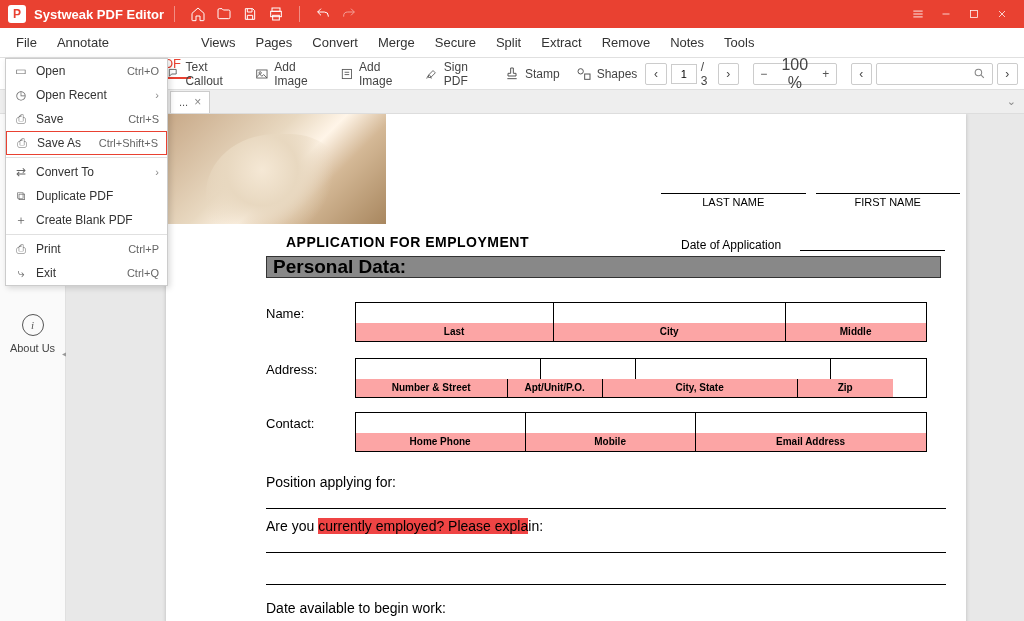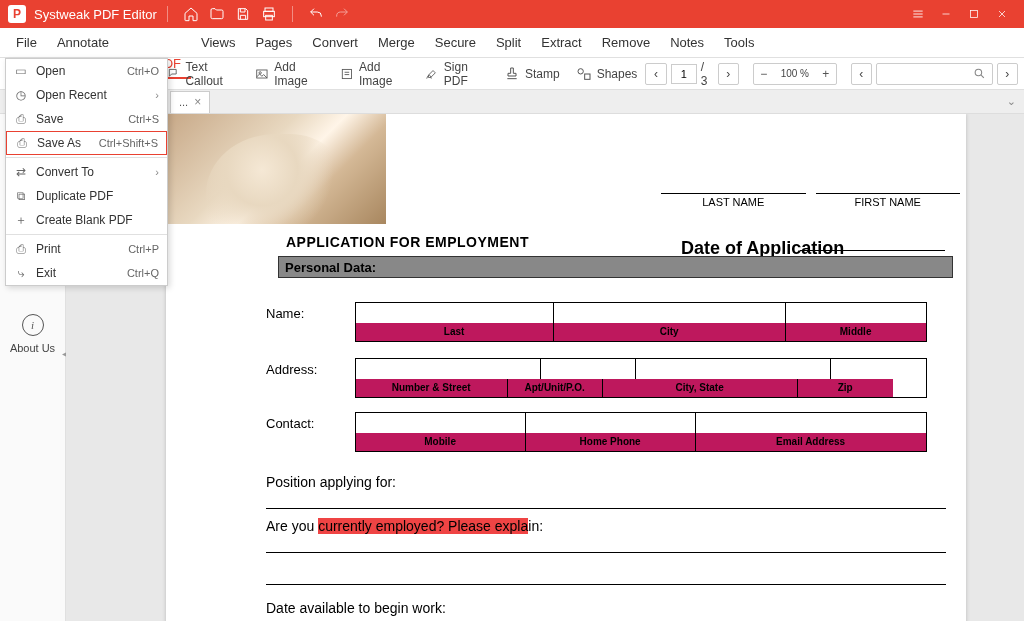--- a/index.html
+++ b/index.html
@@ -1,21 +1,21 @@
 <!DOCTYPE html>
 <html><head>
 <meta charset="utf-8">
 <style>
 * { margin: 0; padding: 0; box-sizing: border-box; font-family: 'Segoe UI', Arial, sans-serif; }
 body { width: 1024px; height: 621px; overflow: hidden; background: #f5f5f5; position: relative; }
 
 
 .titlebar { height: 28px; background: #e94131; display: flex; align-items: center; color: white; font-size: 13px; padding: 0 8px; }
 .titlebar .logo { width: 18px; height: 18px; background: white; border-radius: 3px; display: flex; align-items: center; justify-content: center; color: #e94131; font-weight: bold; font-size: 12px; margin-right: 8px; }
-.titlebar .title { font-weight: 400; }
+.titlebar .title { font-weight: 700; }
 .titlebar .sep { width: 1px; height: 16px; background: rgba(255,255,255,0.4); margin: 0 10px; }
 .titlebar .icon-btn { width: 20px; height: 20px; display: flex; align-items: center; justify-content: center; cursor: pointer; margin: 0 3px; }
 .titlebar .spacer { flex: 1; }
 .titlebar svg { stroke: white; fill: none; stroke-width: 1.5; }
 .win-btn { width: 28px; height: 28px; display: flex; align-items: center; justify-content: center; cursor: pointer; }
 
 
 .menubar { height: 30px; background: white; display: flex; align-items: center; padding: 0 6px; border-bottom: 1px solid #e0e0e0; font-size: 13px; color: #333; }
 .menubar .menu-item { padding: 6px 10px; cursor: pointer; }
 .menubar .menu-item.active { color: #e94131; border-bottom: 2px solid #e94131; margin-top: 44px; }
@@ -23,21 +23,21 @@
 
 .toolbar { height: 32px; background: white; display: flex; align-items: center; padding: 0 6px; border-bottom: 1px solid #e0e0e0; font-size: 12px; color: #444; }
 .tool-btn { display: flex; align-items: center; padding: 4px 8px; cursor: pointer; gap: 5px; }
 .tool-btn svg { width: 16px; height: 16px; stroke: #555; fill: none; stroke-width: 1.5; }
 .toolbar .spacer { flex: 1; }
 .page-ctl { display: flex; align-items: center; gap: 4px; font-size: 12px; }
 .page-ctl input { width: 26px; height: 20px; border: 1px solid #ccc; text-align: center; font-size: 11px; }
 .page-ctl .navbtn { width: 22px; height: 22px; border: 1px solid #ccc; display: flex; align-items: center; justify-content: center; cursor: pointer; border-radius: 2px; background: #fff; }
 .zoom-box { display:flex; align-items:center; border:1px solid #ccc; border-radius:2px; height:22px; }
 .zoom-box .zbtn { width:20px; text-align:center; cursor:pointer; color:#555; }
-.zoom-box .zval { width:42px; text-align:center; font-size:10px; }
+.zoom-box .zval { width:42px; text-align:center; font-size:16px; }
 .search-box { width:120px; height:22px; border:1px solid #ccc; border-radius:2px; display:flex; align-items:center; justify-content:flex-end; padding:0 6px; }
 
 
 .tabbar { height: 24px; background: #eee; display: flex; align-items: center; font-size: 11px; color: #555; border-bottom: 1px solid #ddd; }
 .tab { background: #fff; height: 22px; display: flex; align-items: center; padding: 0 8px; border: 1px solid #ccc; border-bottom: none; margin-left: 170px; gap: 6px; }
 .tab .close { font-size: 12px; color: #888; cursor: pointer; }
 .tabbar .chev { margin-left: auto; margin-right: 8px; color: #888; cursor: pointer; }
 
 
 .leftbar { position: absolute; left: 0; top: 114px; width: 66px; height: calc(621px - 114px); background: #fafafa; border-right: 1px solid #e0e0e0; display: flex; flex-direction: column; align-items: center; padding-top: 200px; gap: 6px; }
@@ -62,31 +62,31 @@
 .photo::after { content:''; position:absolute; left:40px; top:20px; width:140px; height:120px; background: radial-gradient(ellipse at 40% 30%, #f5e8d5 0%, #e8d8c0 30%, transparent 60%); border-radius: 50% 40% 50% 40%; }
 
 
 .nameblock { position: absolute; left: 495px; top: 58px; width: 299px; }
 .nameline { display: flex; gap: 10px; }
 .nameline .fld { flex: 1; border-bottom: 1.5px solid #000; height: 22px; }
 .namelab { display: flex; gap: 10px; font-size: 11px; margin-top: 2px; }
 .namelab span { flex: 1; text-align: center; }
 
 .apptitle { position: absolute; left: 120px; top: 120px; font-size: 14px; font-weight: 600; letter-spacing: 0.5px; }
-.dateapp { position: absolute; left: 515px; top: 124px; font-size: 18px; font-weight: 700; }
+.dateapp { position: absolute; left: 515px; top: 124px; font-size: 12px; font-weight: 400; }
 .dateline { position: absolute; left: 634px; top: 136px; width: 145px; border-bottom: 1.5px solid #000; }
 
-.sectionbar { position: absolute; left: 112px; top: 142px; width: 675px; height: 22px; background: #888; border: 1px solid #333; display: flex; align-items: center; padding-left: 6px; font-size: 13px; font-weight: bold; }
+.sectionbar { position: absolute; left: 100px; top: 142px; width: 675px; height: 22px; background: #888; border: 1px solid #333; display: flex; align-items: center; padding-left: 6px; font-size: 19px; font-weight: bold; }
 
 .formrow { position: absolute; left: 100px; font-size: 13px; }
 .formlab { display: inline-block; width: 85px; vertical-align: top; padding-top: 4px; }
 
 .grid { display: inline-block; border: 1px solid #000; }
 .gridrow { display: flex; }
-.gridcell { border-right: 1px solid #000; height: 18px; font-size: 10px; text-align: center; font-weight: bold; line-height: 17px; background: #be185d; }
+.gridcell { border-right: 1px solid #000; height: 18px; font-size: 10px; text-align: center; font-weight: bold; line-height: 17px; background: #fca5a5; }
 .gridcell:last-child { border-right: none; }
 .gridinput { border-right: 1px solid #000; height: 20px; }
 .gridinput:last-child { border-right: none; }
 
 .qline { position: absolute; left: 100px; font-size: 14px; }
 .uline { position: absolute; border-bottom: 1.5px solid #000; }
 .hl { background: #ef4444; }
 
 </style>
 </head>
@@ -306,22 +306,22 @@
 
     <div class="formrow" style="top:298px">
       <span class="formlab">Contact:</span>
       <div class="grid" style="vertical-align:top">
         <div class="gridrow">
             <div class="gridinput" style="width:170px"></div>
             <div class="gridinput" style="width:170px"></div>
             <div class="gridinput" style="width:230px"></div>
           </div>
         <div class="gridrow">
+            <div class="gridcell" style="width:170px">Home Phone</div>
             <div class="gridcell" style="width:170px">Mobile</div>
-            <div class="gridcell" style="width:170px">Home Phone</div>
             <div class="gridcell" style="width:230px">Email Address</div>
           </div>
       </div>
     </div>
 
     <div class="qline" style="top:360px">Position applying for:</div>
     <div class="uline" style="left:100px; top:394px; width:680px"></div>
 
     <div class="qline" style="top:404px">
       <span>Are you </span><span class="hl">currently employed?  Please expla</span><span>in:</span>

